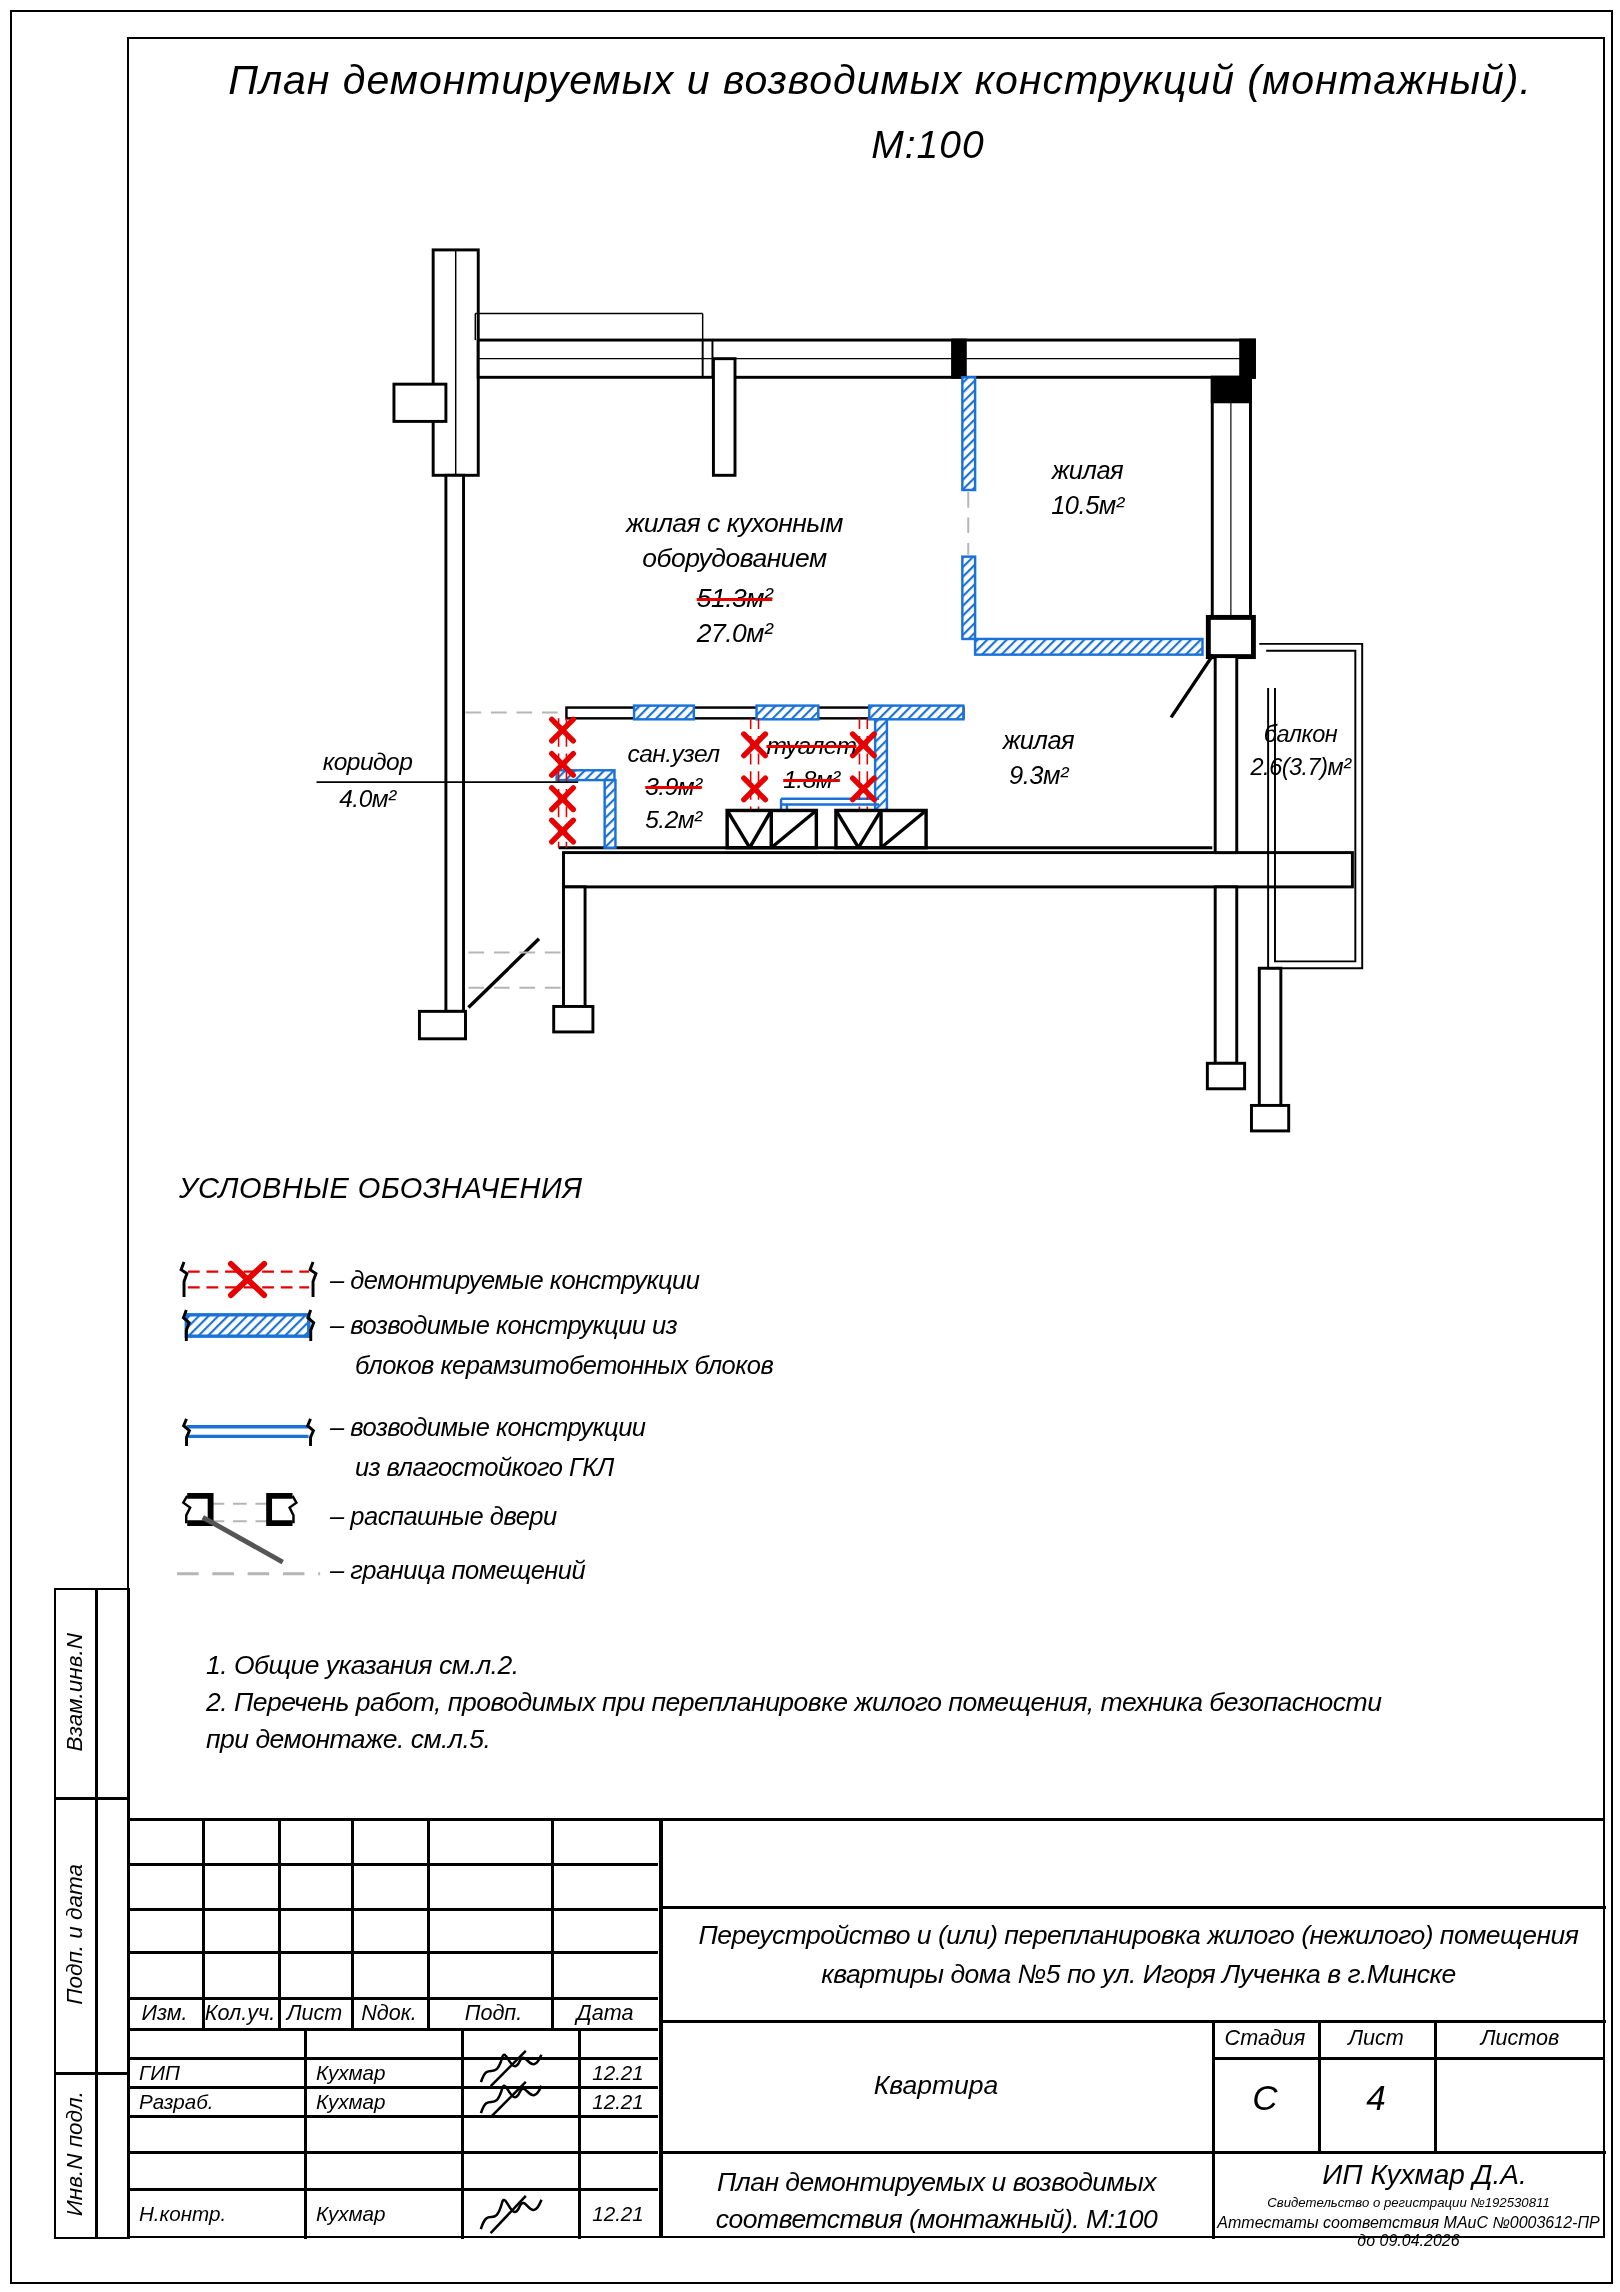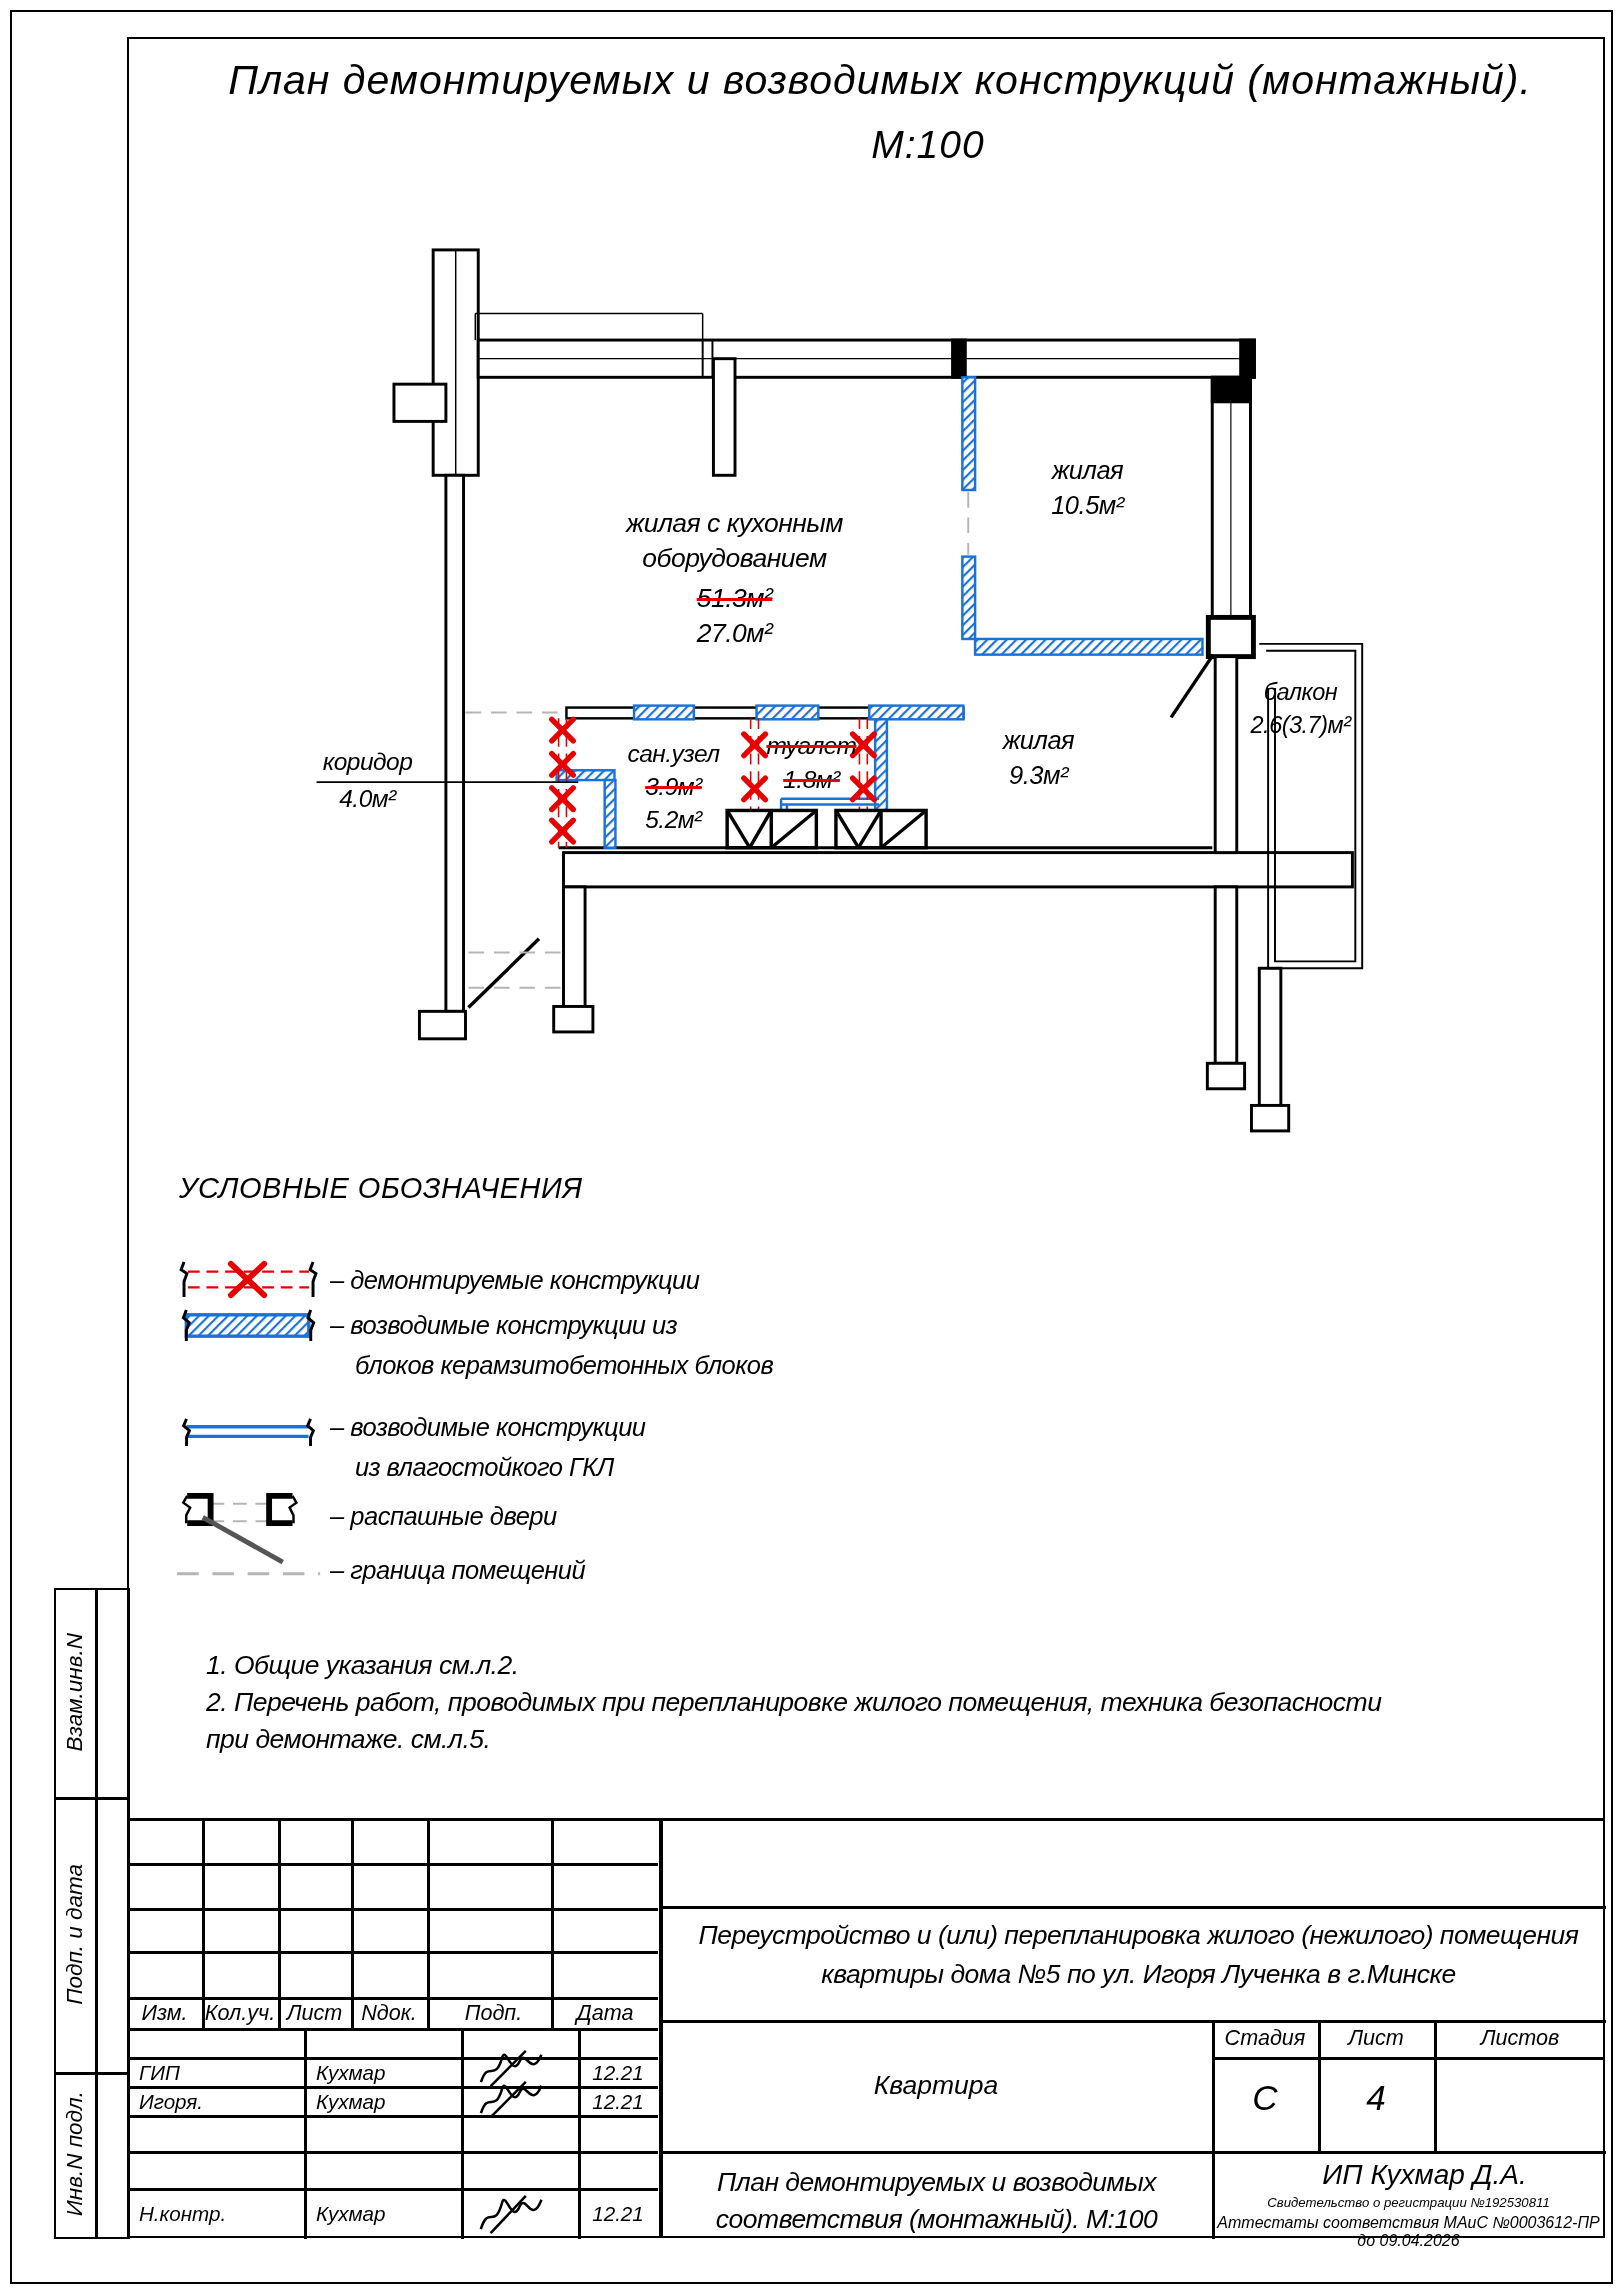--- a/index.html
+++ b/index.html
@@ -161,21 +161,21 @@
   <span style="display:block;">жилая с кухонным</span>
   <span style="display:block;">оборудованием</span>
   <span style="display:block; margin-top:4.9px;" class="struck">51.3м²</span>
   <span style="display:block;">27.0м²</span>
 </div>
 <div class="plan-label" style="left:1019px; top:453px; width:137px;">
   <span style="display:block;">жилая</span>
   <span style="display:block;">10.5м²</span>
 </div>
 <div class="plan-label" style="left:1227px; top:676px; width:147px; font-size:23.5px; line-height:33px;">
-  <span style="display:block;">балкон</span>
+  <span style="display:block;margin-top:42px;">балкон</span>
   <span style="display:block;">2.6(3.7)м²</span>
 </div>
 <div class="plan-label" style="left:965px; top:723px; width:147px;">
   <span style="display:block;">жилая</span>
   <span style="display:block;">9.3м²</span>
 </div>
 <div class="plan-label" style="left:306px; top:745px; width:123px; font-size:24.5px; line-height:34px;">
   <span style="display:block;">коридор</span>
   <span style="display:block; margin-top:2.9px;">4.0м²</span>
 </div>
@@ -310,21 +310,21 @@
 <div class="tb-head" style="left:130px; top:2000px; width:69px;">Изм.</div>
 <div class="tb-head" style="left:202px; top:2000px; width:76px;">Кол.уч.</div>
 <div class="tb-head" style="left:278px; top:2000px; width:73px;">Лист</div>
 <div class="tb-head" style="left:351px; top:2000px; width:76px;">Nдок.</div>
 <div class="tb-head" style="left:427px; top:2000px; width:133px;text-align:center;">Подп.</div>
 <div class="tb-head" style="left:551px; top:2000px; width:108px;">Дата</div>
 
 <div class="tb-small" style="left:139px; top:2061px;">ГИП</div>
 <div class="tb-small" style="left:316px; top:2061px;">Кухмар</div>
 <div class="tb-small ctr" style="left:578px; top:2061px; width:80px;">12.21</div>
-<div class="tb-small" style="left:139px; top:2090px;">Игоря.</div>
+<div class="tb-small" style="left:139px; top:2090px;">Разраб.</div>
 <div class="tb-small" style="left:316px; top:2090px;">Кухмар</div>
 <div class="tb-small ctr" style="left:578px; top:2090px; width:80px;">12.21</div>
 <div class="tb-small" style="left:139px; top:2202px;">Н.контр.</div>
 <div class="tb-small" style="left:316px; top:2202px;">Кухмар</div>
 <div class="tb-small ctr" style="left:578px; top:2202px; width:80px;">12.21</div>
 
 <svg style="left:469px; top:2049px;" width="98" height="39" viewBox="0 0 100 40">
   <path d="M12,34 C20,10 26,36 34,8 C38,-2 44,30 52,12 C58,0 64,30 74,6" stroke="#000" stroke-width="2.6" fill="none"></path>
   <line x1="22" y1="38" x2="58" y2="2" stroke="#000" stroke-width="2.6"></line>
 </svg>

